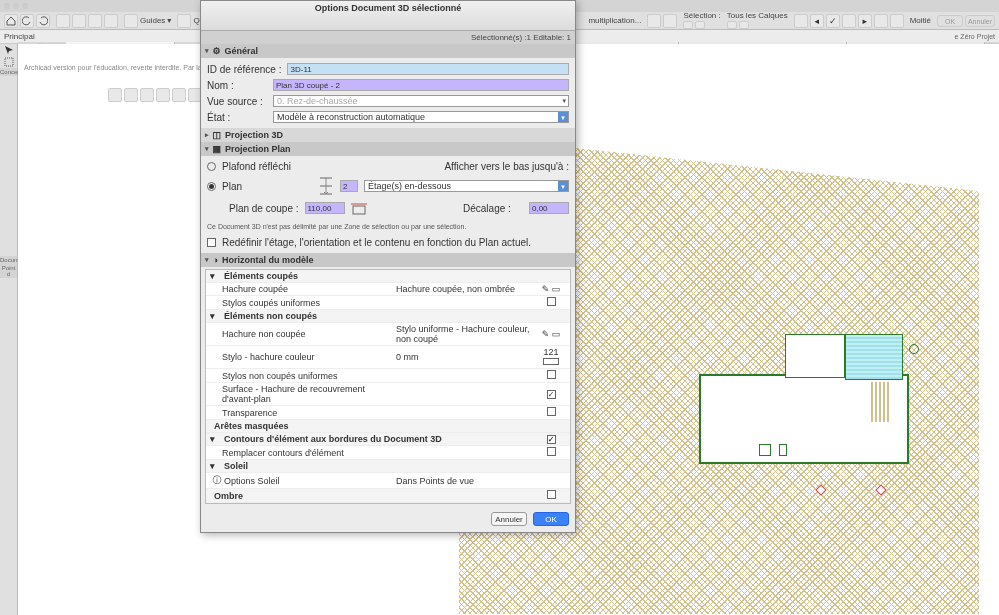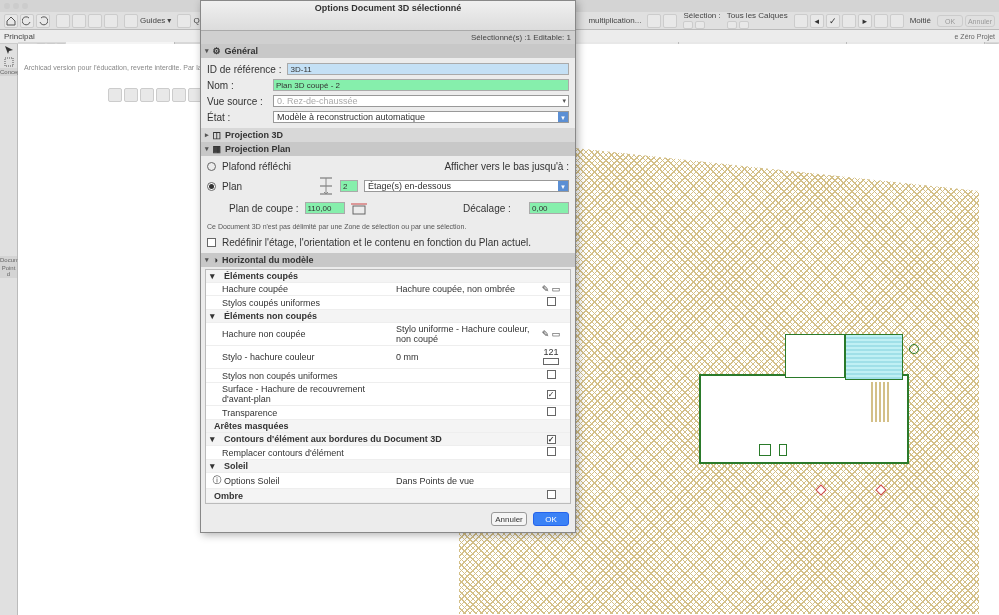--- a/index.html
+++ b/index.html
@@ -26,21 +26,21 @@
 .tabstrip .tab.active{background:#f5f5f5}
 .tabicon{display:inline-block;width:8px;height:8px;background:#888;border-radius:1px}
 .dialog{position:absolute;left:200px;top:0;width:376px;background:#ececec;border:1px solid #888;box-shadow:2px 2px 8px rgba(0,0,0,0.3);z-index:100}
 .dialog .dtitle{background:linear-gradient(#f0f0f0,#dcdcdc);height:30px;text-align:center;font-size:9px;font-weight:600;line-height:14px;border-bottom:1px solid #aaa}
 .dialog .dhead{background:#d0d0d0;padding:2px 4px;font-size:8px;color:#444;display:flex;justify-content:flex-end}
 .dialog .section{padding:3px 6px}
 .dialog .shdr{background:#c8c8c8;padding:2px 4px;font-size:8px;font-weight:600;display:flex;align-items:center;gap:4px;cursor:pointer}
 .dialog .shdr .tri{font-size:7px;color:#555}
 .dialog .row{display:flex;align-items:center;padding:2px 0;gap:6px}
 .dialog .lbl{font-size:10px;color:#333;min-width:60px}
-.dialog input[type=text],.dialog select{flex:1;height:12px;font-size:8px;border:1px solid #aaa;padding:0 2px;background:#86efac}
+.dialog input[type=text],.dialog select{flex:1;height:12px;font-size:8px;border:1px solid #aaa;padding:0 2px;background:#c4b5fd}
 .dialog input.ref{background:#c4e0f5}
 .dialog .dropdown{background:#fff;border:1px solid #999;height:12px;display:flex;align-items:center;padding:0 3px;font-size:8px;flex:1;position:relative}
 .dialog .dropdown::after{content:"▾";position:absolute;right:2px;font-size:7px;color:#555}
 .dialog .dropdown.blue::after{background:#5b8fd4;color:#fff;width:10px;text-align:center;right:0;top:0;bottom:0;line-height:12px}
 .dialog .radio{width:9px;height:9px;border:1px solid #666;border-radius:50%;display:inline-flex;align-items:center;justify-content:center}
 .dialog .radio.chk::after{content:"";width:5px;height:5px;background:#333;border-radius:50%}
 .dialog .chk{width:9px;height:9px;border:1px solid #666;display:inline-flex;align-items:center;justify-content:center;background:#fff}
 .dialog .chk.on::after{content:"✓";font-size:8px;color:#333}
 .dialog .note{font-size:7px;color:#555;padding:2px 6px}
 .dialog .tree{background:#fff;border:1px solid #bbb;margin:2px 4px}

